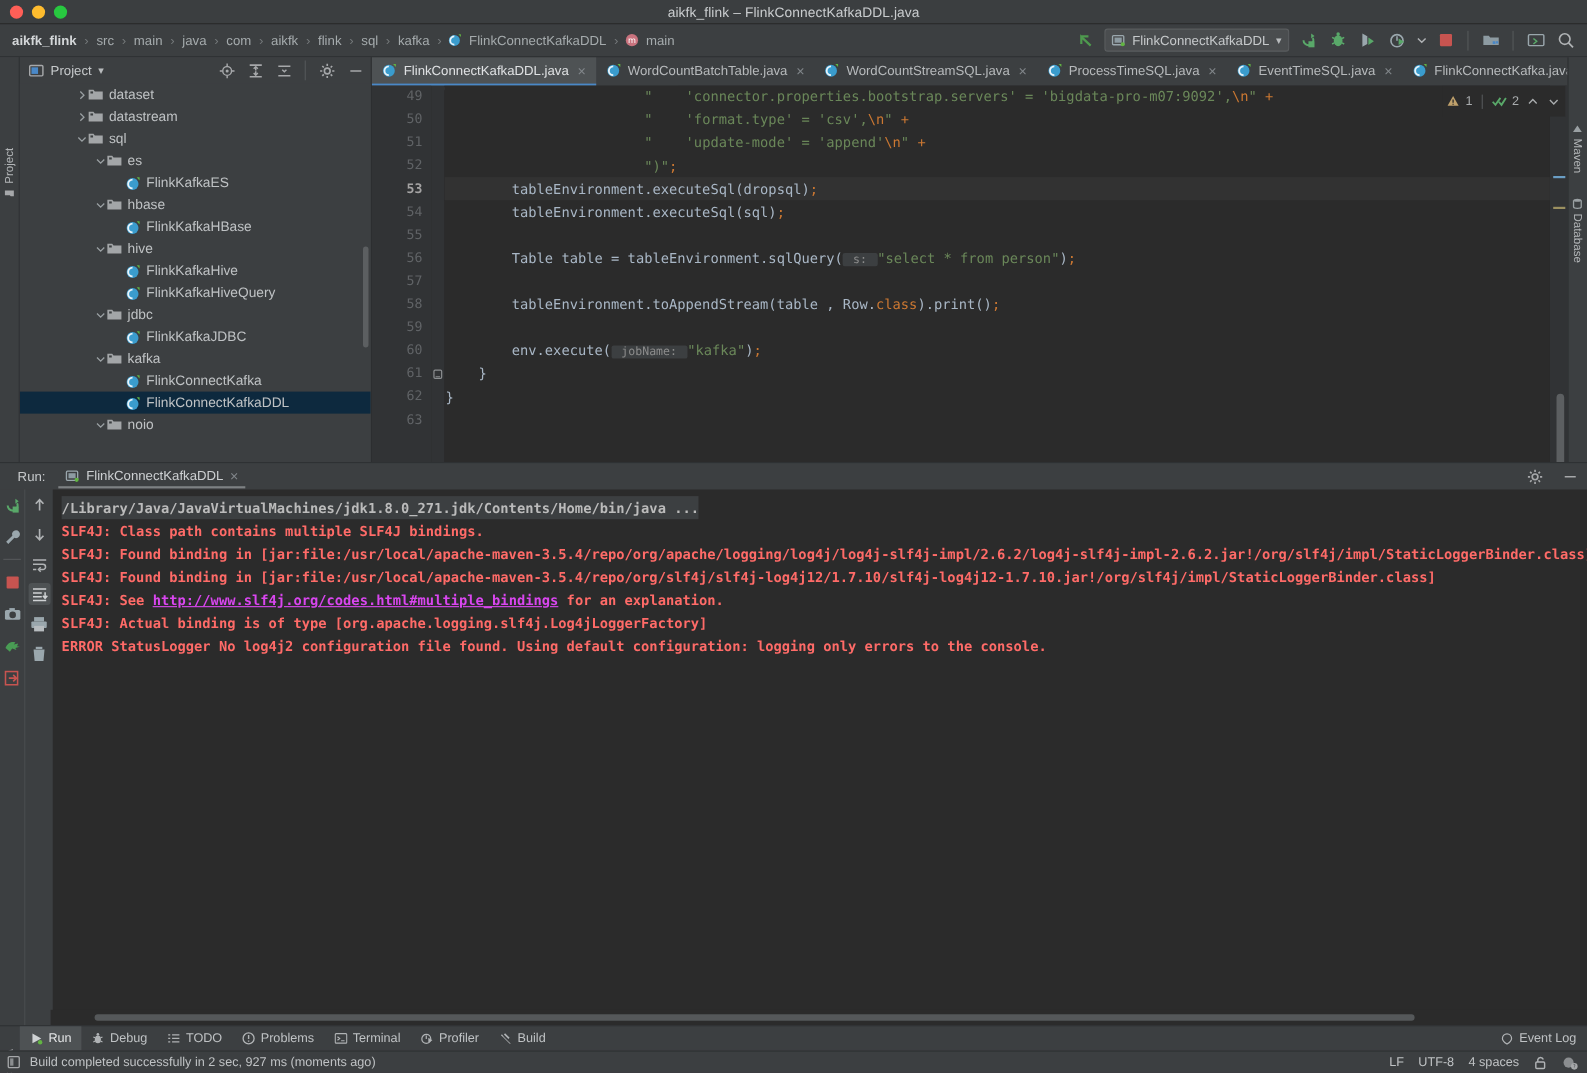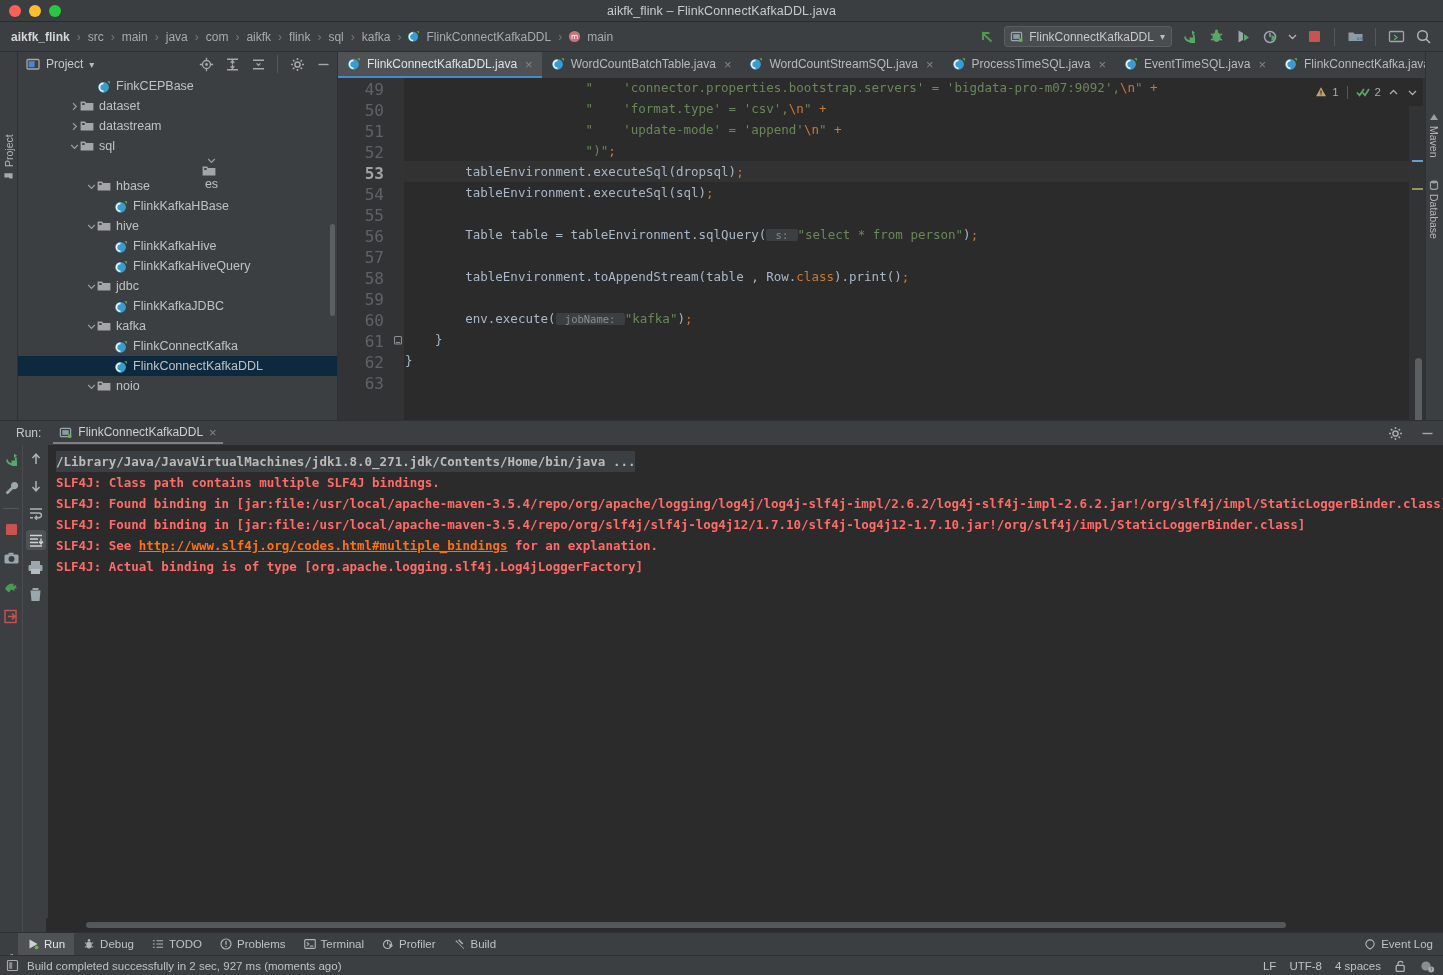--- a/index.html
+++ b/index.html
@@ -78,21 +78,21 @@
   .tabbar { height: 26px; background: #3c3f41; display: flex; align-items: stretch; overflow: hidden; position: relative; }
   .etab { display: flex; align-items: center; gap: 6px; padding: 0 9px; font-size: 12px; color: #b7babc; white-space: nowrap; cursor: pointer; border-bottom: 2px solid transparent; }
   .etab.active { background: #4e5254; color: #dfe1e3; border-bottom: 2px solid #4a88c7; }
   .etab .x { color: #81868a; font-size: 13px; margin-left: 2px; }
 
   
   .code-wrap { flex: 1; display: flex; position: relative; overflow: hidden; background: #2b2b2b; }
   .gutter { width: 54px; background: #313335; position: relative; flex: 0 0 54px; }
   .foldcol { width: 12px; background: #313335; flex: 0 0 12px; position: relative; }
   .codearea { flex: 1; position: relative; background: #2b2b2b; overflow: hidden; font-family: "DejaVu Sans Mono", monospace; }
-  .gutter .ln { position: absolute; right: 8px; font-family: "DejaVu Sans Mono", monospace; font-size: 16px; color: #606366; text-align: center; }
+  .gutter .ln { position: absolute; right: 8px; font-family: "DejaVu Sans Mono", monospace; font-size: 12px; color: #606366; text-align: center; }
   .gutter .ln.cur { color: #a4a3a3; font-weight: bold; }
   .codeline { position: absolute; left: 0; white-space: pre; font-size: 12.5px; line-height: 21px; color: #a9b7c6; }
   .cur-band { position: absolute; left: 0; right: 0; height: 21px; background: #323232; }
   .kw { color: #cc7832; }
   .str { color: #6a8759; }
   .strsq { color: #6a8759; }
   .esc { color: #cc7832; }
   .fn { color: #a9b7c6; }
   .semi { color: #cc7832; }
   .hint { background: #3c3f41; color: #8c8c8c; font-size: 10.5px; padding: 0 3px; border-radius: 2px; }
@@ -120,21 +120,21 @@
   .run-toolbar { width: 22px; display: flex; flex-direction: column; align-items: center; padding-top: 4px; gap: 9px; background: #3c3f41; }
   .run-toolbar2 { width: 26px; display: flex; flex-direction: column; align-items: center; padding-top: 4px; gap: 7px; background: #3c3f41; border-left: 1px solid #4a4d4f; }
   .tbtn { width: 20px; height: 20px; display: flex; align-items: center; justify-content: center; cursor: pointer; border-radius: 3px; }
   .tbtn.on { background: #4e5254; }
   .tdiv { width: 16px; height: 1px; background: #55585a; margin: 1px 0; }
   .console { flex: 1; background: #2b2b2b; position: relative; overflow: hidden;
              font-family: "DejaVu Sans Mono", monospace; font-size: 12.5px; line-height: 21px; }
   .cline { position: absolute; left: 8px; white-space: pre; font-weight: bold; }
   .cmdline { color: #bbbbbb; background: #3c3f41; }
   .err { color: #ff6b68; }
-  .lnk { color: #f97316; text-decoration: underline; }
+  .lnk { color: #d946ef; text-decoration: underline; }
   .console-hscroll-track { position: absolute; left: 0; right: 0; bottom: 0; height: 14px; background: #2b2b2b; }
   .console-hscroll { position: absolute; left: 80px; bottom: 4px; height: 6px; width: 1200px; background: #55585a; border-radius: 3px; }
 
   
   .toolwin-bar { height: 22px; background: #3c3f41; display: flex; align-items: center; padding-left: 18px; border-top: 1px solid #2e3133; justify-content: center; }
   .twitem { display: flex; align-items: center; gap: 5px; font-size: 11.5px; color: #bfc2c4; padding: 0 9px; height: 22px; cursor: pointer; }
   .twitem.active { background: #4e5254; color: #e3e5e6; }
   .twright { margin-left: auto; display: flex; align-items: center; padding-right: 10px; }
   .statusbar { height: 20px; background: #3c3f41; display: flex; align-items: center; padding: 0 8px 0 6px; border-top: 1px solid #2e3133; }
   .status-text { font-size: 11.5px; color: #bfc2c4; margin-left: 8px; }
@@ -350,31 +350,20 @@
           </span>
           <span class="icon-btn">
             <svg width="15" height="15" viewBox="0 0 15 15">
                 <path d="M2.5 7.5h10" stroke="#a6a8aa" stroke-width="1.4"></path>
               </svg>
           </span>
         </span>
       </div>
 
       <div class="tree" id="tree-root">
-          <div class="row" style="padding-left: 68px;">
-            <span class="arrow empty"></span>
-            <span class="ficon">
-              <svg width="14" height="14" viewBox="0 0 14 14">
-                <circle cx="6.5" cy="7.3" r="5.4" fill="#3a9ccd"></circle>
-                <path d="M6.5 3.3a4 4 0 100 8" fill="none" stroke="#e8f3fa" stroke-width="1.7"></path>
-                <path d="M10.3 1.2l2.6 0 0 2.8z" fill="#62b543"></path>
-              </svg>
-            </span>
-            <span>FinkCEPBase</span>
-          </div>
           <div class="row" style="padding-left: 51px;">
             <span class="arrow">
               <svg width="9" height="9" viewBox="0 0 9 9">
                 <path d="M3 1.2l3.3 3.3L3 7.8" fill="none" stroke="#9aa0a3" stroke-width="1.2"></path>
               </svg>
             </span>
             <span class="ficon">
               <svg width="14" height="12" viewBox="0 0 14 12">
                 <path d="M0.6 1.6h4.4l1.2 1.5h7.2v7.3H0.6z" fill="#a3a6a8"></path>
                 <rect x="2.2" y="3.1" width="2.4" height="1.9" fill="#3c3f41"></rect>
@@ -403,33 +392,44 @@
               </svg>
             </span>
             <span class="ficon">
               <svg width="14" height="12" viewBox="0 0 14 12">
                 <path d="M0.6 1.6h4.4l1.2 1.5h7.2v7.3H0.6z" fill="#a3a6a8"></path>
                 <rect x="2.2" y="3.1" width="2.4" height="1.9" fill="#3c3f41"></rect>
               </svg>
             </span>
             <span>sql</span>
           </div>
-          <div class="row" style="padding-left: 68px; flex-direction: column;">
+          <div class="row" style="padding-left: 68px;">
             <span class="arrow">
               <svg width="9" height="9" viewBox="0 0 9 9">
                 <path d="M1.2 3l3.3 3.3L7.8 3" fill="none" stroke="#9aa0a3" stroke-width="1.2"></path>
               </svg>
             </span>
             <span class="ficon">
               <svg width="14" height="12" viewBox="0 0 14 12">
                 <path d="M0.6 1.6h4.4l1.2 1.5h7.2v7.3H0.6z" fill="#a3a6a8"></path>
                 <rect x="2.2" y="3.1" width="2.4" height="1.9" fill="#3c3f41"></rect>
               </svg>
             </span>
             <span>es</span>
+          </div>
+          <div class="row" style="padding-left: 85px;">
+            <span class="arrow empty"></span>
+            <span class="ficon">
+              <svg width="14" height="14" viewBox="0 0 14 14">
+                <circle cx="6.5" cy="7.3" r="5.4" fill="#3a9ccd"></circle>
+                <path d="M6.5 3.3a4 4 0 100 8" fill="none" stroke="#e8f3fa" stroke-width="1.7"></path>
+                <path d="M10.3 1.2l2.6 0 0 2.8z" fill="#62b543"></path>
+              </svg>
+            </span>
+            <span>FlinkKafkaES</span>
           </div>
           <div class="row" style="padding-left: 68px;">
             <span class="arrow">
               <svg width="9" height="9" viewBox="0 0 9 9">
                 <path d="M1.2 3l3.3 3.3L7.8 3" fill="none" stroke="#9aa0a3" stroke-width="1.2"></path>
               </svg>
             </span>
             <span class="ficon">
               <svg width="14" height="12" viewBox="0 0 14 12">
                 <path d="M0.6 1.6h4.4l1.2 1.5h7.2v7.3H0.6z" fill="#a3a6a8"></path>
@@ -842,20 +842,21 @@
         </div>
       </div>
 
       <div class="console" id="console">
           <div class="cline cmdline" style="top: 6px;">/Library/Java/JavaVirtualMachines/jdk1.8.0_271.jdk/Contents/Home/bin/java ...</div>
           <div class="cline err" style="top: 27px;">SLF4J: Class path contains multiple SLF4J bindings.</div>
           <div class="cline err" style="top: 48px;">SLF4J: Found binding in [jar:file:/usr/local/apache-maven-3.5.4/repo/org/apache/logging/log4j/log4j-slf4j-impl/2.6.2/log4j-slf4j-impl-2.6.2.jar!/org/slf4j/impl/StaticLoggerBinder.class]</div>
           <div class="cline err" style="top: 69px;">SLF4J: Found binding in [jar:file:/usr/local/apache-maven-3.5.4/repo/org/slf4j/slf4j-log4j12/1.7.10/slf4j-log4j12-1.7.10.jar!/org/slf4j/impl/StaticLoggerBinder.class]</div>
           <div class="cline err" style="top: 90px;"><span>SLF4J: See </span><span class="lnk">http://www.slf4j.org/codes.html#multiple_bindings</span><span> for an explanation.</span></div>
           <div class="cline err" style="top: 111px;">SLF4J: Actual binding is of type [org.apache.logging.slf4j.Log4jLoggerFactory]</div>
+          <div class="cline err" style="top: 132px;">ERROR StatusLogger No log4j2 configuration file found. Using default configuration: logging only errors to the console.</div>
         </div>
     </div>
   </div>
 
   <div class="console-hscroll-track" style="position:absolute;left:46px;right:0;top:918px;height:14px;background:#2b2b2b;">
     <div class="console-hscroll" style="left:40px;bottom:4px;width:1200px;"></div>
   </div>
 
   <div class="toolwin-bar" style="position:absolute;left:0;right:0;top:932px;" id="twbar">
       <div class="twitem active">

